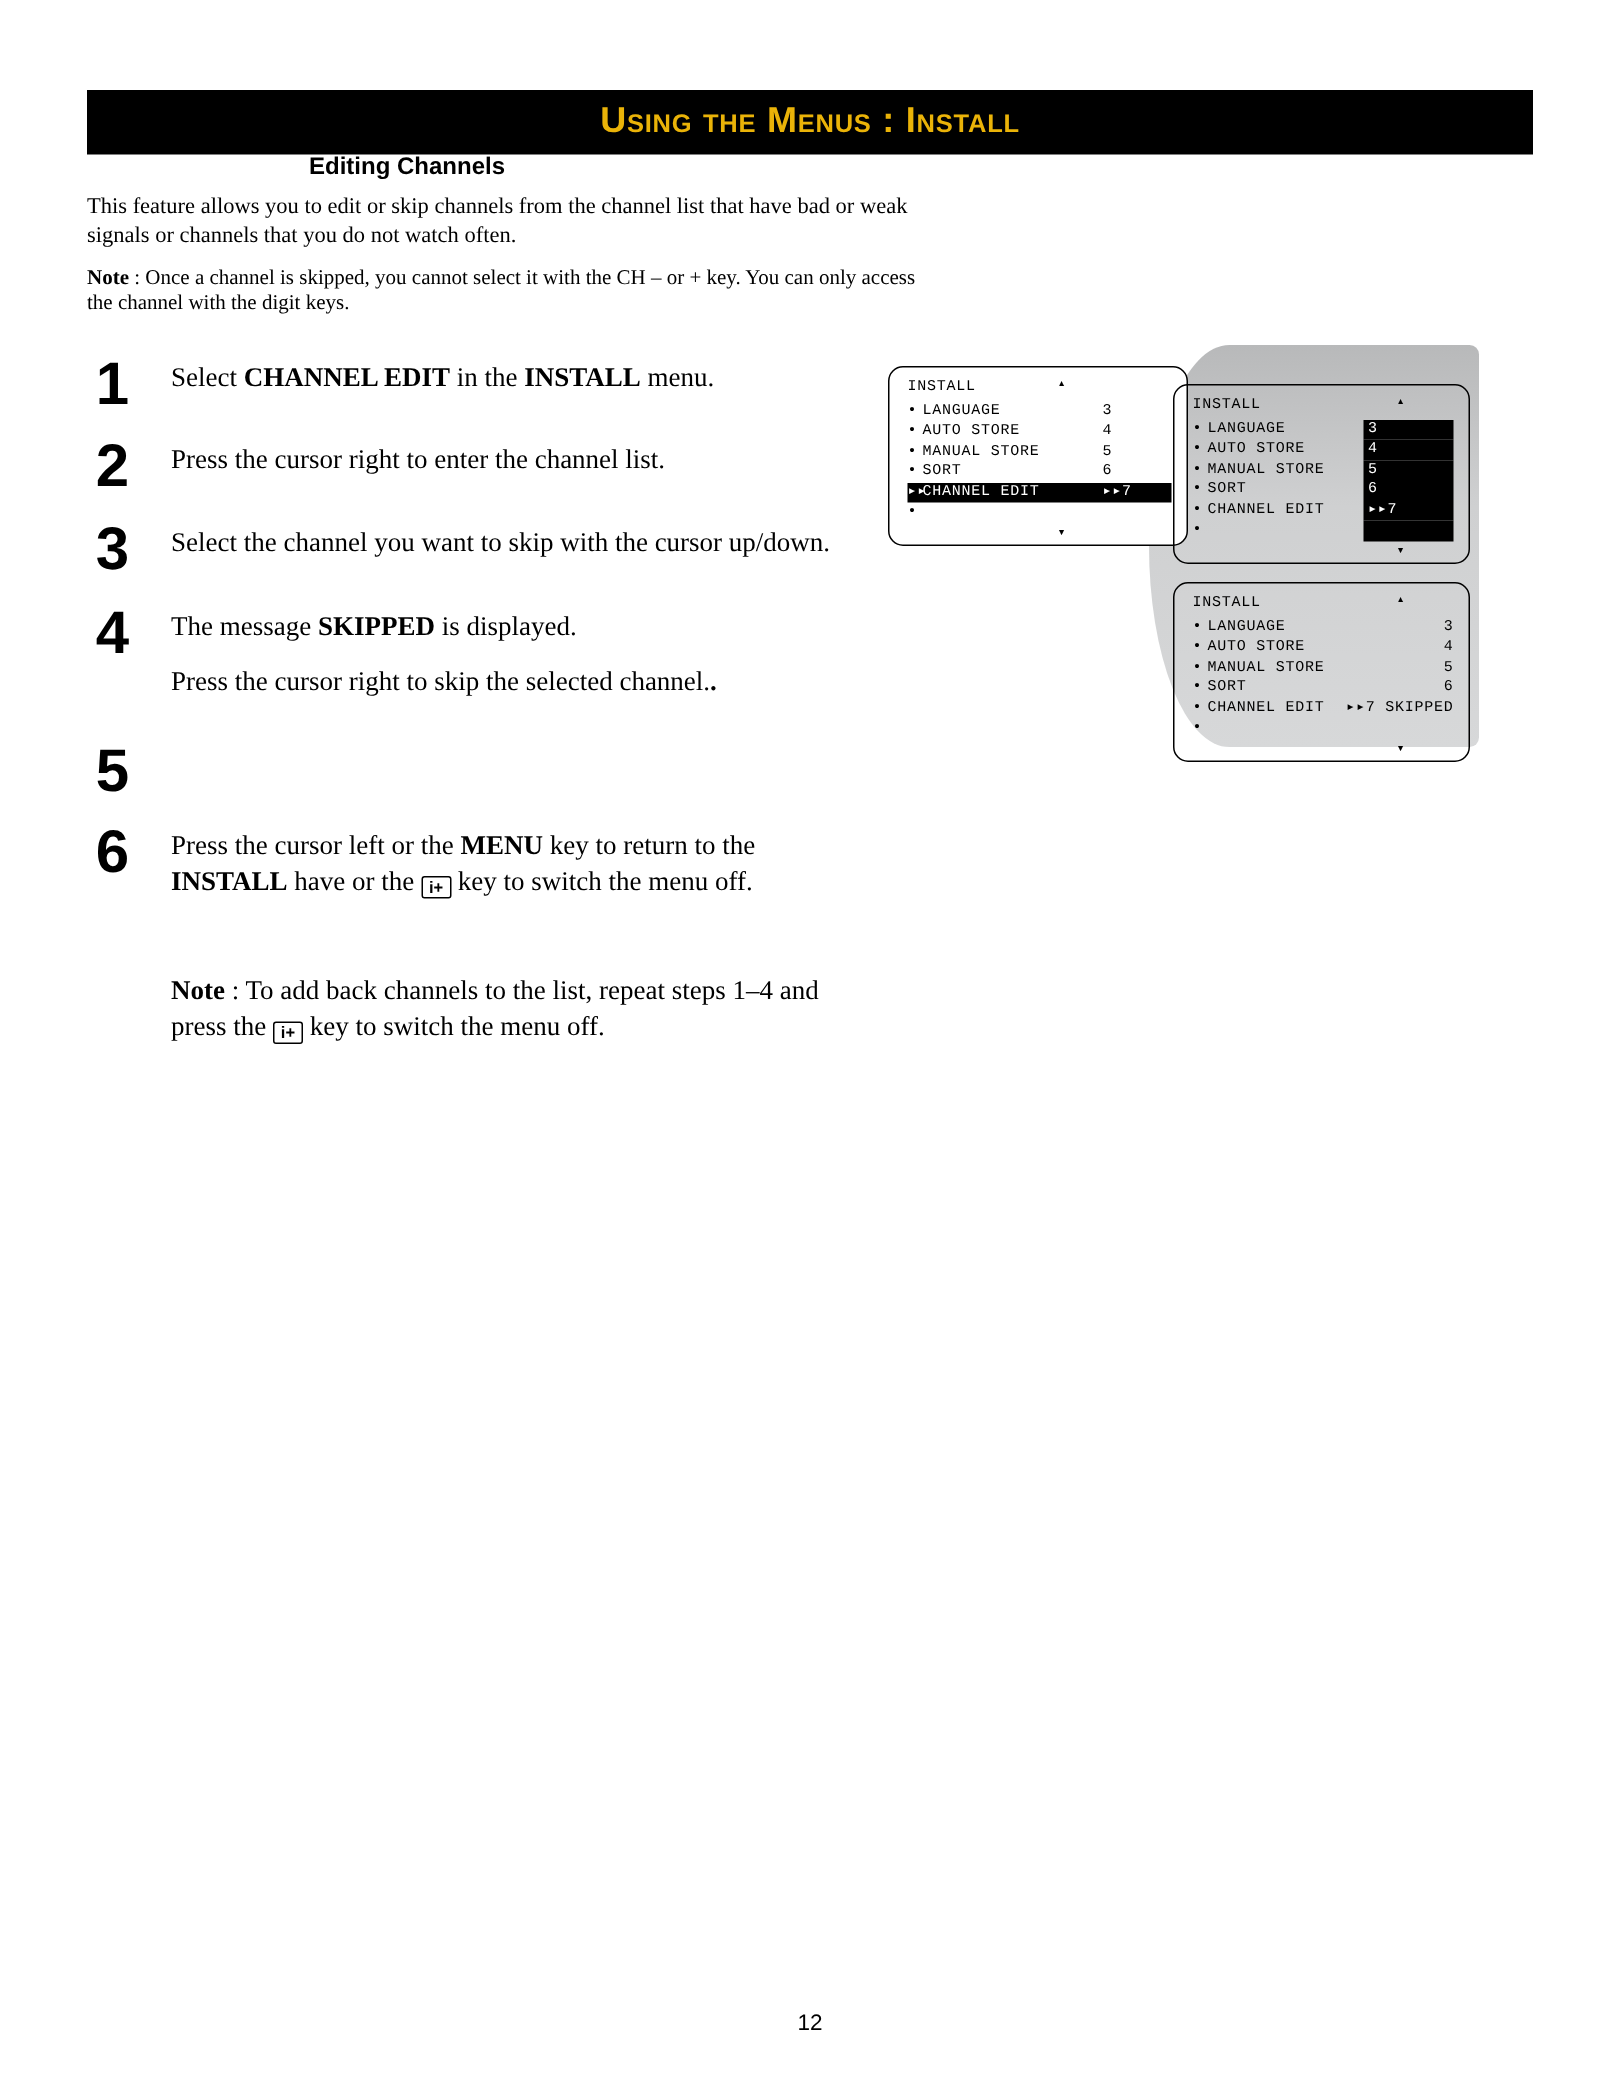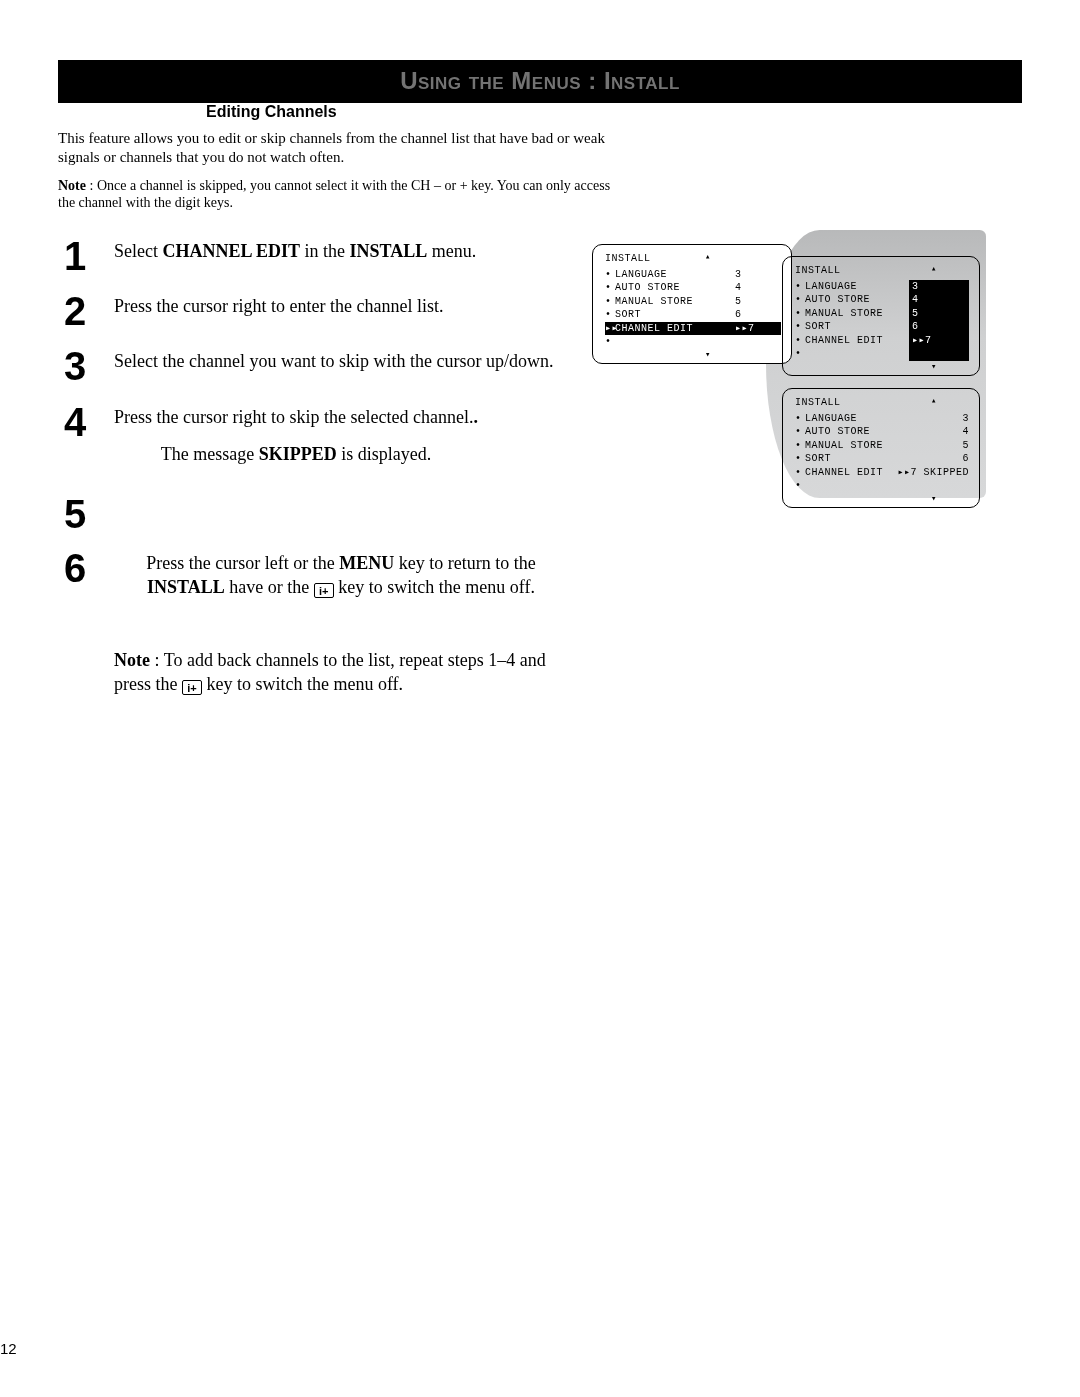--- a/index.html
+++ b/index.html
@@ -9,21 +9,21 @@
     background: #ffffff;
     font-family: Georgia, 'Times New Roman', serif;
     position: relative;
     color: #000;
   }
   .page-wrap {
     padding: 60px 58px 0 58px;
   }
   .banner {
     background: #000;
-    color: #737373;
+    color: #eab308;
     text-align: center;
     font-family: Arial, Helvetica, sans-serif;
     font-weight: bold;
     font-size: 24px;
     letter-spacing: 0.5px;
     padding: 7px 0 8px 0;
     font-variant: small-caps;
   }
   .subheading {
     font-family: Arial, Helvetica, sans-serif;
@@ -69,21 +69,21 @@
     line-height: 1;
     width: 34px;
     text-align: center;
     flex: 0 0 34px;
   }
   .step .body {
     font-size: 18px;
     line-height: 1.3;
     padding-top: 4px;
   }
-  .step .body p { margin-bottom: 14px; text-align: center; }
+  .step .body p { margin-bottom: 14px; }
   .extra-note {
     margin-left: 56px;
     font-size: 18px;
     line-height: 1.3;
     margin-top: 36px;
     max-width: 460px;
   }
   .info-icon {
     display: inline-flex;
     align-items: center;
@@ -166,20 +166,21 @@
     left: 190px;
     top: 144px;
     width: 198px;
     background: transparent;
     border: 1.5px solid #000;
   }
   .footer-num {
     position: absolute;
     bottom: 40px;
     left: 0; right: 0;
+    text-align: center;
     font-size: 15px;
     font-family: Arial, sans-serif;
   }
 </style>
 </head>
 <body>
 
 <div class="page-wrap">
 
   <div class="banner">Using the Menus : Install</div>
@@ -212,22 +213,22 @@
       <div class="step">
         <div class="num">3</div>
         <div class="body">
           <p>Select the channel you want to skip with the cursor up/down.</p>
         </div>
       </div>
 
       <div class="step">
         <div class="num">4</div>
         <div class="body">
+          <p><span>The message </span><strong>SKIPPED</strong><span> is displayed.</span></p>
           <p><span>Press the cursor right to skip the selected channel.</span><strong>.</strong></p>
-          <p><span>The message </span><strong>SKIPPED</strong><span> is displayed.</span></p>
         </div>
       </div>
 
       <div class="step">
         <div class="num">5</div>
       </div>
 
       <div class="step">
         <div class="num">6</div>
         <div class="body">

